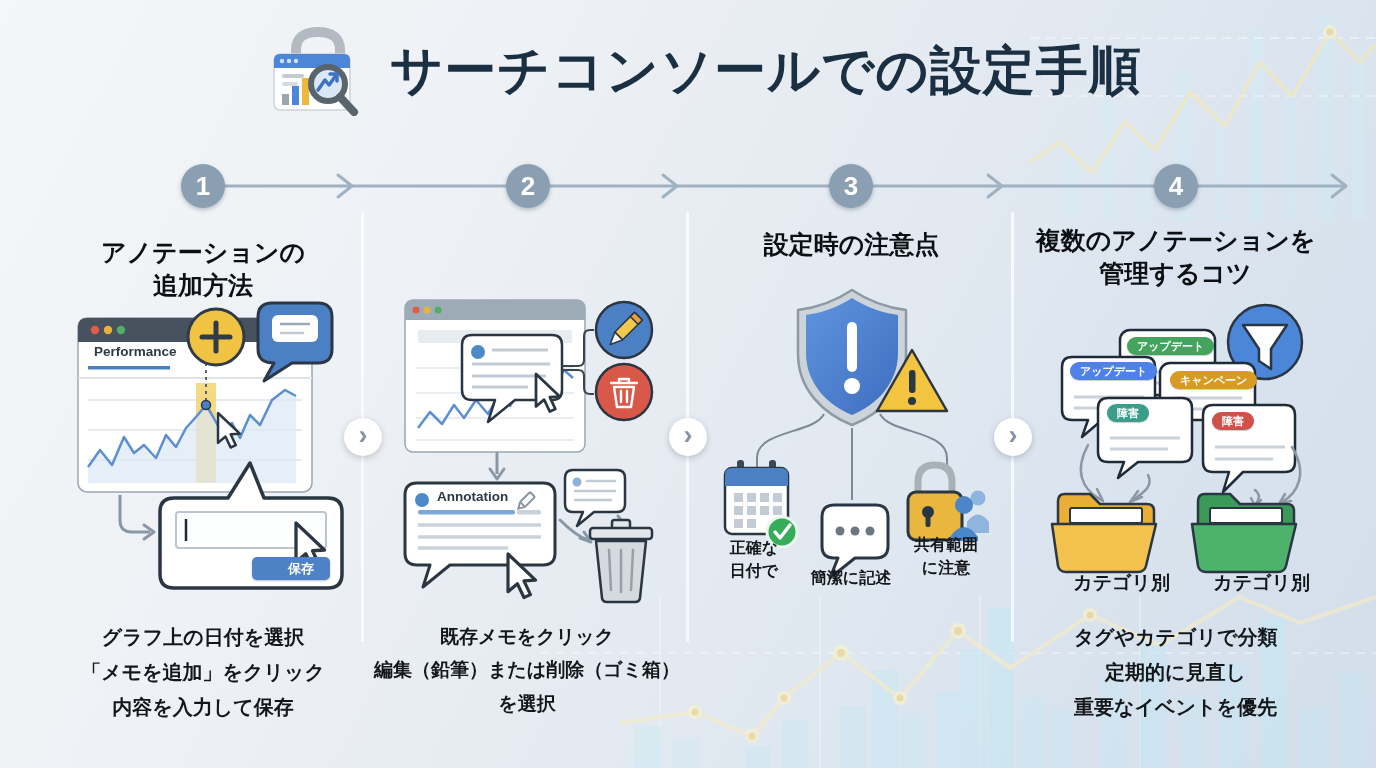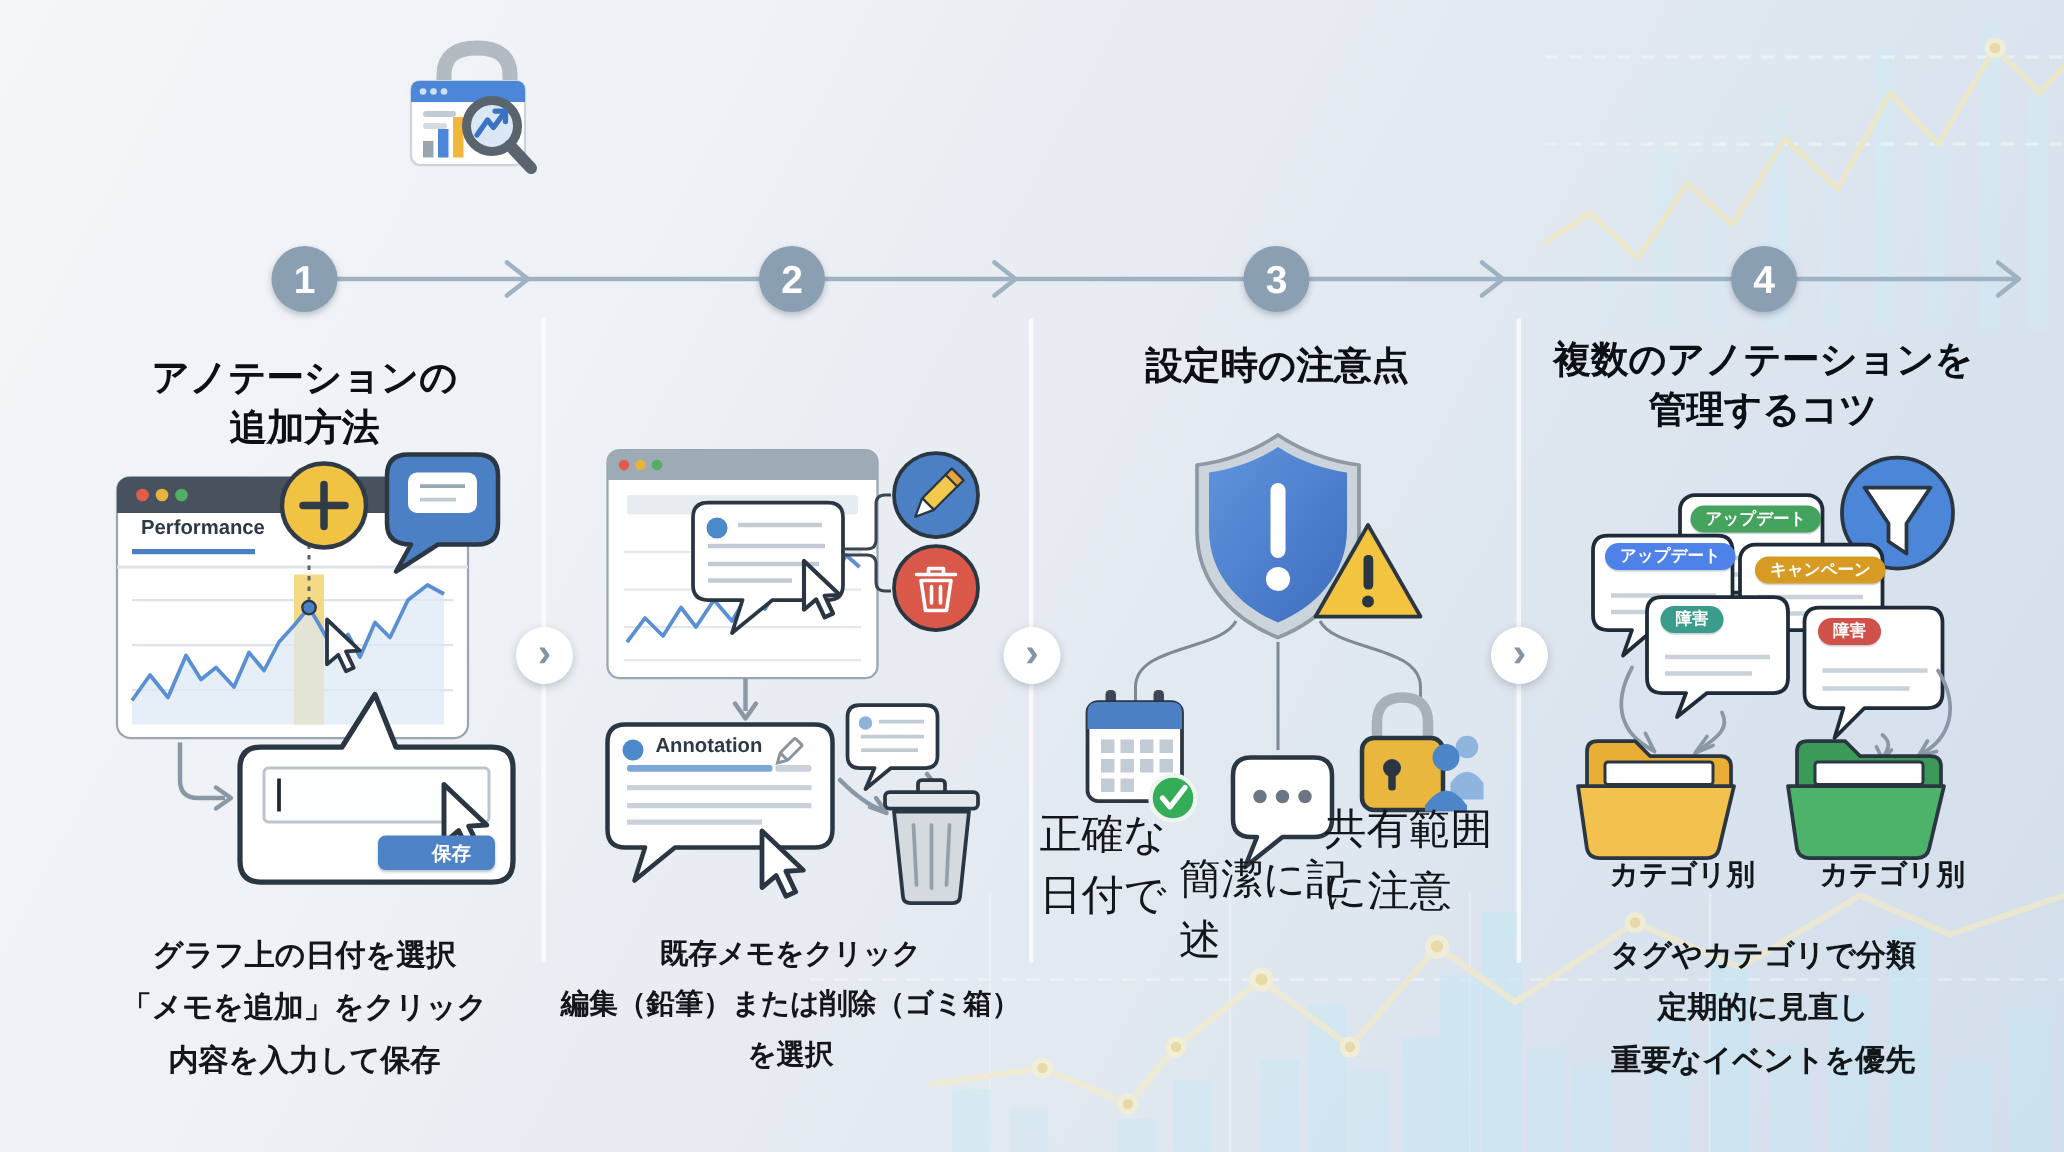--- a/index.html
+++ b/index.html
@@ -30,21 +30,21 @@
     color:#8494a4;font-size:27px;font-weight:700;text-align:center;line-height:34px;
   }
   .heading{
     font-size:25px;font-weight:800;color:#0c1014;text-align:center;line-height:1.3;
   }
   .caption{
     font-size:20px;font-weight:700;color:#14171a;text-align:center;line-height:1.75;
   }
   .caption.small{font-size:19px;}
   .ill-label{
-    font-size:28px;font-weight:400;color:#14171a;line-height:1.45;
+    font-size:16px;font-weight:700;color:#14171a;text-align:center;line-height:1.45;
   }
   .mini-label{font-weight:700;color:#2d3a46;font-size:13.5px;}
   .save-btn{
     left:252px;top:557px;width:58px;height:23px;border-radius:5px;
     color:#fff;font-size:13px;font-weight:700;text-align:center;line-height:23px;
     box-shadow:0 1px 2px rgba(30,50,70,.3);
   }
   .tag-pill{
     height:14px;padding:2px 10px;border-radius:10px;
     color:#fff;font-size:11px;font-weight:700;line-height:14px;text-align:center;
@@ -139,20 +139,21 @@
     <rect x="16" y="50" width="22" height="4" rx="2" fill="#c3ccd4"></rect>
     <rect x="16" y="58" width="16" height="4" rx="2" fill="#d4dbe1"></rect>
     <rect x="16" y="70" width="7" height="11" fill="#9aa5b0"></rect>
     <rect x="26" y="62" width="7" height="19" fill="#4c86d8"></rect>
     <rect x="36" y="54" width="7" height="27" fill="#f0b73d"></rect>
     <circle cx="62" cy="60" r="17" fill="#d7e6f4" fill-opacity=".92" stroke="#5a646e" stroke-width="6"></circle>
     <path d="M74 73 L88 88" stroke="#5a646e" stroke-width="8" stroke-linecap="round"></path>
     <path d="M52 66 L59 56 L63 61 L71 50" fill="none" stroke="#3b72c4" stroke-width="3.5" stroke-linecap="round" stroke-linejoin="round"></path>
     <path d="M64 50 H71 V57" fill="none" stroke="#3b72c4" stroke-width="3.5" stroke-linecap="round" stroke-linejoin="round"></path>
   </svg>
+  <div class="abs title-text">サーチコンソールでの設定手順</div>
 
   <svg class="abs" style="left:0;top:0" width="1376" height="220" viewBox="0 0 1376 220">
     <path d="M203 186 H1346" stroke="#9fb2c2" stroke-width="3"></path>
     <g fill="none" stroke="#9fb2c2" stroke-width="3" stroke-linecap="round" stroke-linejoin="round">
       <path d="M338 175 L352 186 L338 197"></path>
       <path d="M663 175 L677 186 L663 197"></path>
       <path d="M988 175 L1002 186 L988 197"></path>
       <path d="M1332 175 L1346 186 L1332 197"></path>
     </g>
   </svg>

